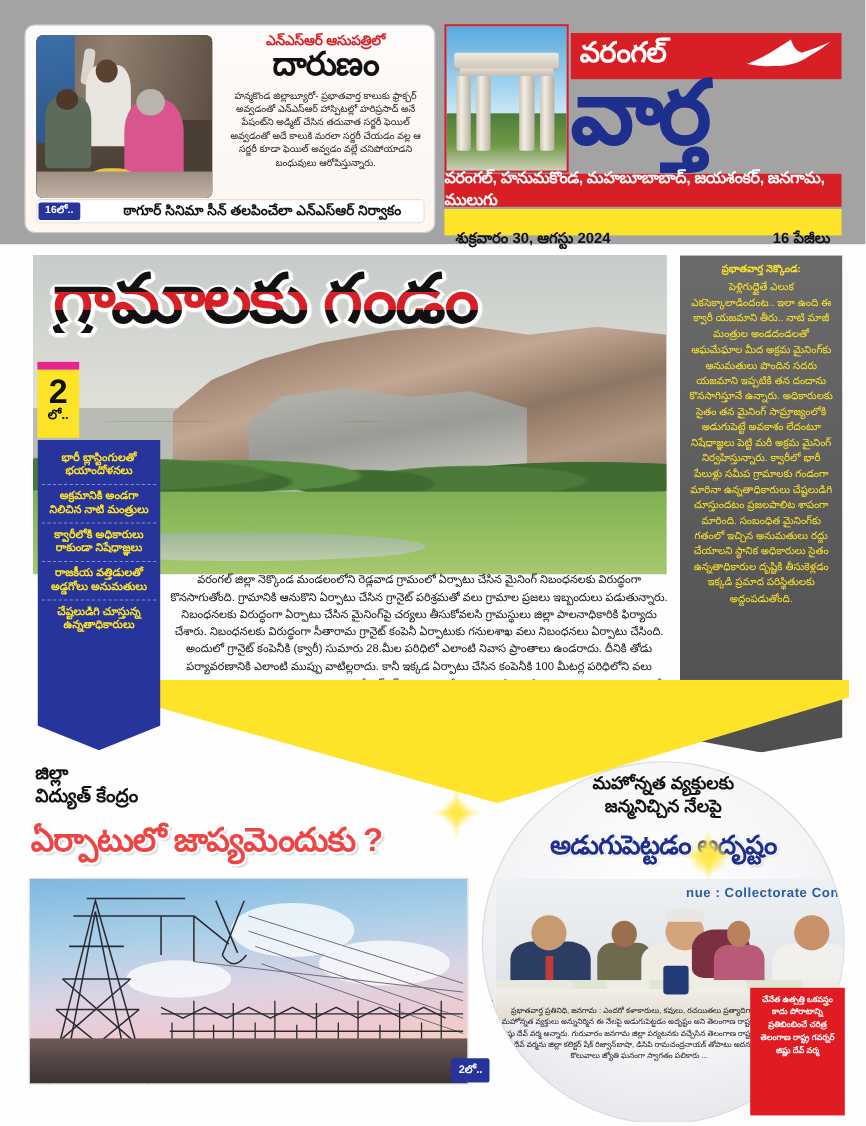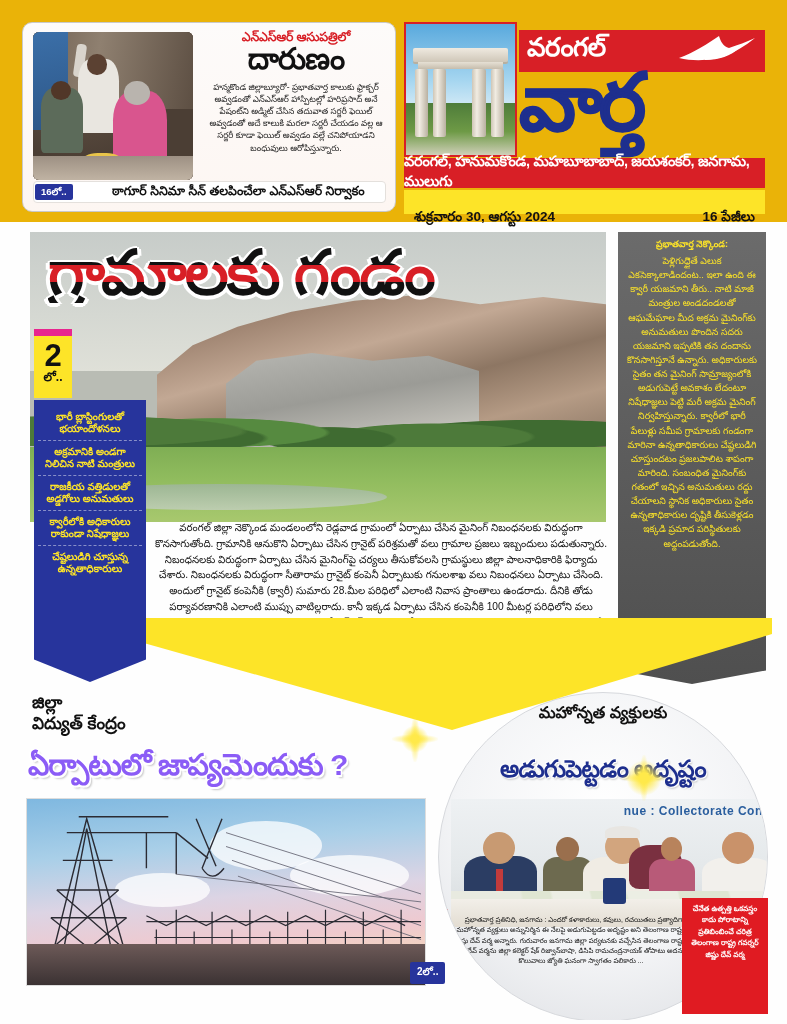--- a/index.html
+++ b/index.html
@@ -13,21 +13,21 @@
     position: relative;
     width: 787px; height: 1024px;
     background: #fefefe;
     overflow: hidden;
   }
 
   
   .topstrip {
     position: absolute; left: 0; top: 0;
     width: 787px; height: 222px;
-    background: #eab308;
+    background: #a3a3a3;
   }
 
   
   .promo-card {
     position: absolute; left: 22px; top: 22px;
     width: 374px; height: 190px;
     border: 1px solid #c9c9c9;
     border-radius: 10px;
     background: linear-gradient(180deg,#fdfbfa 0%,#fdf6f2 100%);
     overflow: hidden;
@@ -248,21 +248,21 @@
   
   .bl {
     position: absolute; left: 22px; top: 690px; width: 420px; height: 320px;
   }
   .bl-kicker {
     position: absolute; left: 10px; top: 2px;
     font-size: 17px; font-weight: 700; color: #111; line-height: 1.25;
   }
   .bl-head {
     position: absolute; left: 6px; top: 60px; width: 410px;
-    font-size: 30px; font-weight: 900; color: #8b5cf6; letter-spacing: -1px;
+    font-size: 30px; font-weight: 900; color: #ef4444; letter-spacing: -1px;
     line-height: 1;
     text-shadow: 1.5px 1.5px 0 #fff, -1.5px -1.5px 0 #fff, 1.5px -1.5px 0 #fff, -1.5px 1.5px 0 #fff, 2.5px 2.5px 2px rgba(0,0,0,.22);
     white-space: nowrap;
   }
   .bl-photo {
     position: absolute; left: 4px; top: 108px; width: 400px; height: 188px;
     overflow: hidden; border: 1px solid #ddd;
   }
   .blp-sky {
     position:absolute; left:0; top:0; width:100%; height:100%;
@@ -441,22 +441,22 @@
     <div class="lead-headline">గ్రామాలకు గండం</div>
 
     <div class="two-tab">
       <div class="num">2</div>
       <div class="lo">లో..</div>
     </div>
 
     <div class="blue-col">
       <div class="bi">భారీ బ్లాస్టింగులతో భయాందోళనలు</div>
       <div class="bi">అక్రమానికి అండగా నిలిచిన నాటి మంత్రులు</div>
+      <div class="bi">క్వారీలోకి అధికారులు రాకుండా నిషేధాజ్ఞలు</div>
       <div class="bi">రాజకీయ వత్తిడులతో అడ్డగోలు అనుమతులు</div>
-      <div class="bi">క్వారీలోకి అధికారులు రాకుండా నిషేధాజ్ఞలు</div>
       <div class="bi">చేష్టలుడిగి చూస్తున్న ఉన్నతాధికారులు</div>
     </div>
 
     <div class="grey-col">
       <div class="gc-kicker">ప్రభాతవార్త నెక్కొండ:</div>
       <div class="gc-body">పెళ్లిగుద్దిైతే ఎలుక ఎకసెక్కాలాడిందంట.. ఇలా ఉంది ఈ క్వారీ యజమాని తీరు.. నాటి మాజీ మంత్రుల అండదండలతో ఆఘమేఘాల మీద అక్రమ మైనింగ్‌కు అనుమతులు పొందిన సదరు యజమాని ఇప్పటికి తన దందాను కొనసాగిస్తూనే ఉన్నారు. అధికారులకు సైతం తన మైనింగ్ సామ్రాజ్యంలోకి అడుగుపెట్టే అవకాశం లేదంటూ నిషేధాజ్ఞలు పెట్టి మరీ అక్రమ మైనింగ్ నిర్వహిస్తున్నారు. క్వారీలో భారీ పేలుళ్లు సమీప గ్రామాలకు గండంగా మారినా ఉన్నతాధికారులు చేష్టలుడిగి చూస్తుందటం ప్రజలపాలిట శాపంగా మారింది. సంబంధిత మైనింగ్‌కు గతంలో ఇచ్చిన అనుమతులు రద్దు చేయాలని స్థానిక అధికారులు సైతం ఉన్నతాధికారుల దృష్టికి తీసుకెళ్లడం ఇక్కడి ప్రమాద పరిస్థితులకు అద్దంపడుతోంది.</div>
     </div>
 
     <div class="lead-body">
       <p>వరంగల్ జిల్లా నెక్కొండ మండలంలోని రెడ్లవాడ గ్రామంలో ఏర్పాటు చేసిన మైనింగ్ నిబంధనలకు విరుద్ధంగా కొనసాగుతోంది. గ్రామానికి ఆనుకొని ఏర్పాటు చేసిన గ్రానైట్ పరిశ్రమతో వలు గ్రామాల ప్రజలు ఇబ్బందులు పడుతున్నారు. నిబంధనలకు విరుద్ధంగా ఏర్పాటు చేసిన మైనింగ్‌పై చర్యలు తీసుకోవలసి గ్రామస్థులు జిల్లా పాలనాధికారికి ఫిర్యాదు చేశారు. నిబంధనలకు విరుద్ధంగా సీతారామ గ్రానైట్ కంపెనీ ఏర్పాటుకు గనులశాఖ వలు నిబంధనలు ఏర్పాటు చేసింది. అందులో గ్రానైట్ కంపెనీకి (క్వారీ) సుమారు 28.మీల పరిధిలో ఎలాంటి నివాస ప్రాంతాలు ఉండరాదు. దీనికి తోడు పర్యావరణానికి ఎలాంటి ముప్పు వాటిల్లరాదు. కానీ ఇక్కడ ఏర్పాటు చేసిన కంపెనీకి 100 మీటర్ల పరిధిలోని వలు గ్రామాలు,తండాలు ఆనుకొని ఉన్నాయి. గత బీఆర్‌ఎస్ ప్రభుత్వంలోని ఒ మంత్రికి సన్నిహితులుగా ఉన్న వ్యక్తులు క్వారీ ఏర్పాటు చేశారు.</p>
@@ -522,20 +522,21 @@
     </div>
 
     <span class="bl-badge">2లో..</span>
   </div>
 
   <div class="br">
     <div class="br-circle">
 
       <div class="br-kicker">
         <div>మహోన్నత వ్యక్తులకు</div>
+        <div>జన్మనిచ్చిన నేలపై</div>
       </div>
       <div class="br-head">అడుగుపెట్టడం అదృష్టం</div>
 
       <div class="br-photo">
         <div class="brp-bg"></div>
         <div class="brp-banner">nue : Collectorate Confe</div>
 
         <div class="person" style="left:4%; top:26%; width:22%; height:62%;">
           <div class="p-body" style="left:0; top:30%; width:100%; height:70%; background:#2b3d63;"></div>
           <div class="p-head" style="left:26%; top:0; width:44%; height:40%; background:#c89a72;"></div>

